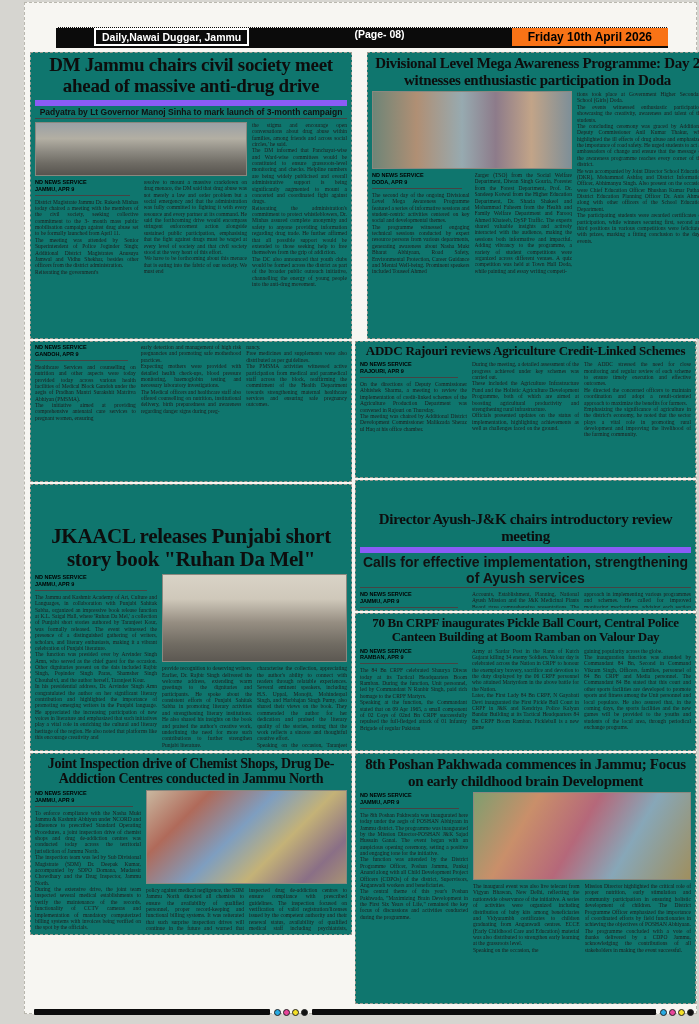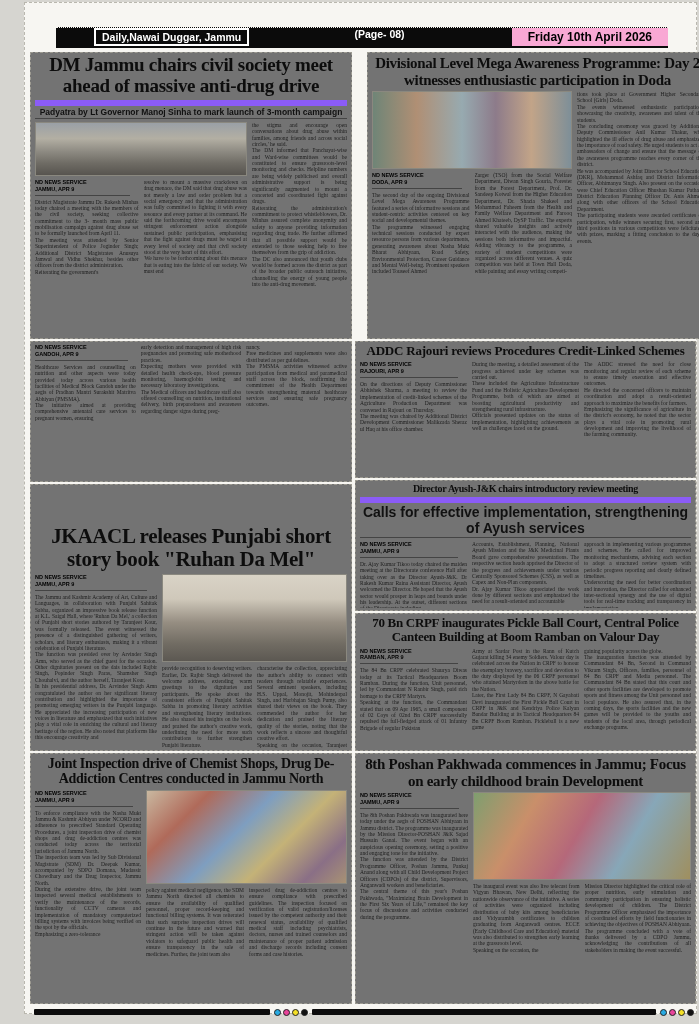--- a/index.html
+++ b/index.html
@@ -22,50 +22,50 @@
   .mast .mbox{
     border:2px solid #fff;color:#fff;background:#0b0b0b;
     font:bold 10.5px "Liberation Sans",sans-serif;
     padding:1px 6px;margin-left:38px;white-space:nowrap;
   }
   .mast .mpage{
     flex:1;text-align:center;color:#fff;
     font:bold 10.5px "Liberation Sans",sans-serif;
   }
   .mast .mdate{
-    background:#f9a8d4;color:#000;
+    background:#f97316;color:#000;
     font:bold 12px "Liberation Sans",sans-serif;
     padding:2px 16px 2px 16px;white-space:nowrap;border-left:2px solid #0b0b0b;
   }
   
   .art{
-    position:absolute;box-sizing:border-box;background:#737373;
+    position:absolute;box-sizing:border-box;background:#0f766e;
     border:1px dashed #9d9b92;padding:2px 4px;overflow:hidden;
     display:flex;flex-direction:column;
   }
   .a1{left:30px;top:52px;width:322px;height:287px;}
   .a2{left:367px;top:52px;width:341px;height:287px;}
   .a3{left:30px;top:341px;width:322px;height:141px;}
   .a4{left:355px;top:341px;width:341px;height:137px;}
   .a5{left:30px;top:484px;width:322px;height:267px;}
   .a6{left:355px;top:480px;width:341px;height:131px;}
   .a7{left:355px;top:613px;width:341px;height:138px;}
-  .a8{left:30px;top:753px;width:322px;height:251px;}
+  .a8{left:30px;top:753px;width:322px;height:182px;}
   .a9{left:355px;top:753px;width:341px;height:251px;}
   
   .hl{
     font-family:"Liberation Serif",serif;font-weight:bold;color:#0d0d0d;
     text-align:center;line-height:1.1;letter-spacing:-0.3px;margin:0 0 3px 0;
   }
   .hl-a1{font-size:19px;}
   .hl-a2{font-size:15px;}
   .hl-a3{font-size:19px;}
   .hl-a4{font-size:13px;letter-spacing:-0.2px;}
   .hl-a5{font-size:21px;margin-top:38px;}
-  .hl-a6{font-size:10px;}
+  .hl-a6{font-size:15px;margin-top:28px;}
   .hl-a7{font-size:13px;}
   .hl-a8{font-size:14px;}
   .hl-a9{font-size:15px;}
   .sub{
     font-family:"Liberation Sans",sans-serif;font-weight:bold;color:#111;
     text-align:center;border-top:6px solid #8b5cf6;border-bottom:1px solid #444;
     padding:1px 0;margin:0 0 3px 0;
   }
   .sub-a1{font-size:8.5px;}
   .sub-a6{font-size:14px;}
@@ -200,21 +200,21 @@
     </div>
     <div class="col">
       <p class="t">nancy.
 Free medicines and supplements were also distributed as per guidelines.
 The PMSMA activities witnessed active participation from medical and paramedical staff across the block, reaffirming the commitment of the Health Department towards strengthening maternal healthcare services and ensuring safe pregnancy outcomes.</p>
     </div>
   </div>
 </section>
 
 <section class="art a4">
-  <h2 class="hl hl-a4">ADDC Rajouri reviews Procedures Credit-Linked Schemes</h2>
+  <h2 class="hl hl-a4">ADDC Rajouri reviews Agriculture Credit-Linked Schemes</h2>
   <div class="body cols">
     <div class="col">
       <div class="byline">
         <span>ND NEWS SERVICE</span>
         <span>RAJOURI, APR 9</span>
       </div>
       <p class="t">On the directions of Deputy Commissioner Abhishek Sharma, a meeting to review the implementation of credit-linked schemes of the Agriculture Production Department was convened in Rajouri on Thursday.
 The meeting was chaired by Additional District Development Commissioner Malikzada Sheraz ul Haq at his office chamber.</p>
     </div>
     <div class="col">

